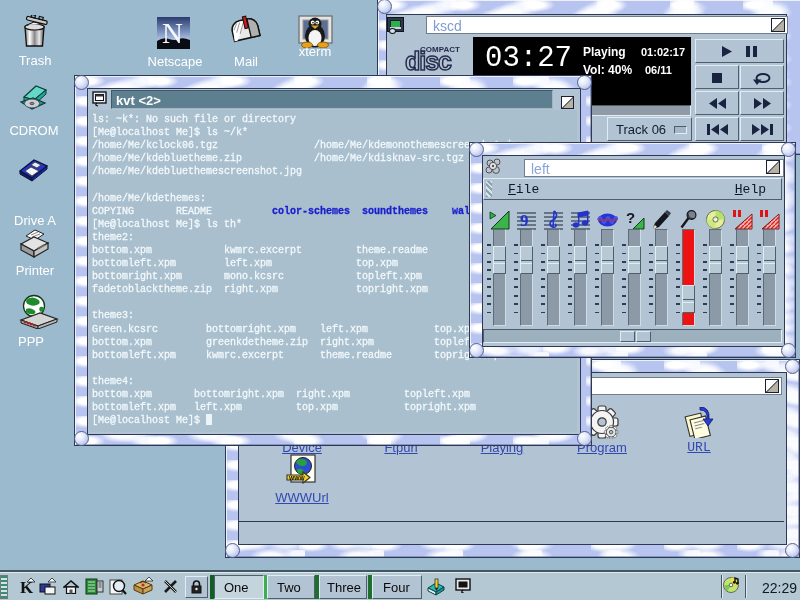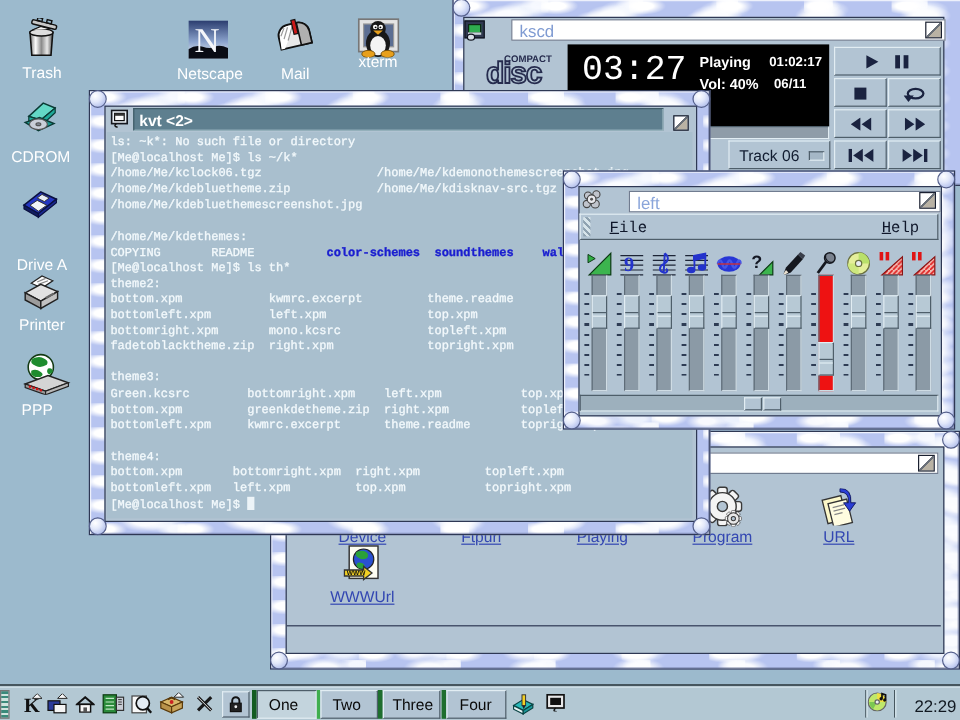--- a/index.html
+++ b/index.html
@@ -149,21 +149,21 @@
 
 <div class="win marble" id="kfm" style="left:225px;top:359px;width:575px;height:199px;">
  <div class="face" style="left:12px;top:12px;width:547px;height:171px;">
   <div class="wtitle" style="left:3px;top:4px;width:520px;height:18px;"></div>
   <div class="tbtn" style="left:526px;top:6px;"></div>
   <div class="abs" id="kfmicons" style="left:0;top:24px;width:545px;height:124px;">
         <div class="klab" style="left:63px;top:43px;">Device</div>
         <div class="klab" style="left:162px;top:43px;">Ftpurl</div>
         <div class="klab" style="left:263px;top:43px;">Playing</div>
         <div class="klab" style="left:363px;top:43px;">Program</div>
-        <div class="klab" style="left:460px;top:43px;">URL</div>
+        <div class="klab" style="left:460px;top:43px;font-family:Liberation Mono, monospace;">URL</div>
         <div class="klab" style="left:63px;top:93px;">WWWUrl</div>
         <svg class="abs" style="left:346px;top:8px;" width="34" height="34" viewBox="0 0 34 34">
           <rect x="13" y="1" width="8" height="32" rx="2" fill="#f4f4f4" stroke="#3a3a3a" stroke-width="1.2" transform="rotate(0 17 17)"></rect>
           <rect x="13" y="1" width="8" height="32" rx="2" fill="#f4f4f4" stroke="#3a3a3a" stroke-width="1.2" transform="rotate(45 17 17)"></rect>
           <rect x="13" y="1" width="8" height="32" rx="2" fill="#f4f4f4" stroke="#3a3a3a" stroke-width="1.2" transform="rotate(90 17 17)"></rect>
           <rect x="13" y="1" width="8" height="32" rx="2" fill="#f4f4f4" stroke="#3a3a3a" stroke-width="1.2" transform="rotate(135 17 17)"></rect>
           <circle cx="17" cy="17" r="11.5" fill="#f4f4f4" stroke="#3a3a3a" stroke-width="1.2"></circle>
           <circle cx="17" cy="17" r="4.2" fill="#b2c4d3" stroke="#3a3a3a" stroke-width="1.2"></circle>
           <g transform="translate(19,20) scale(0.42)">
             <g>

